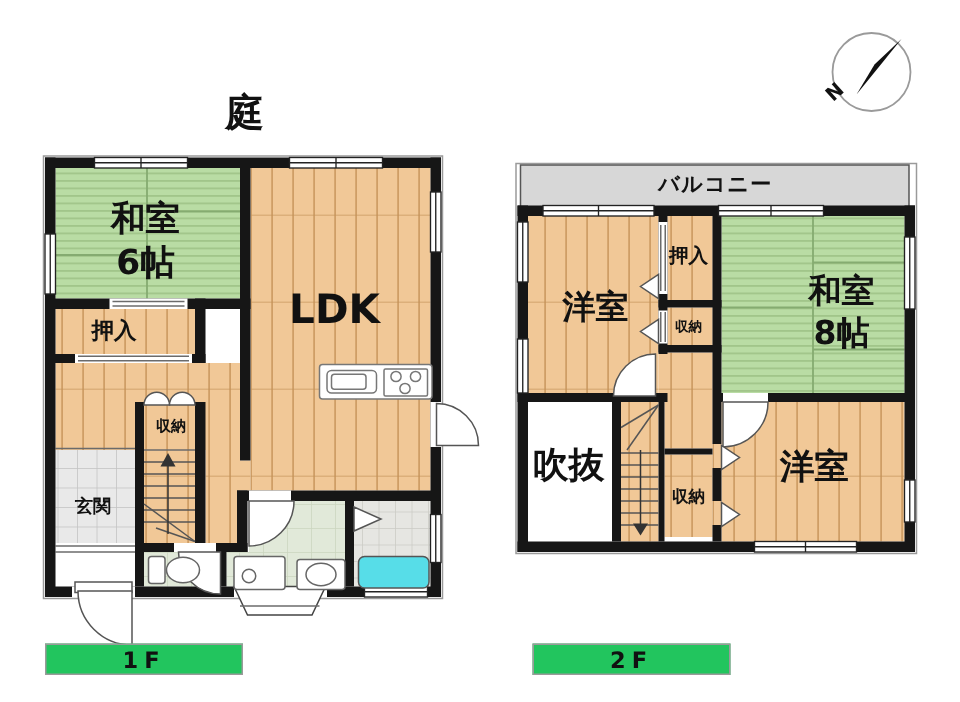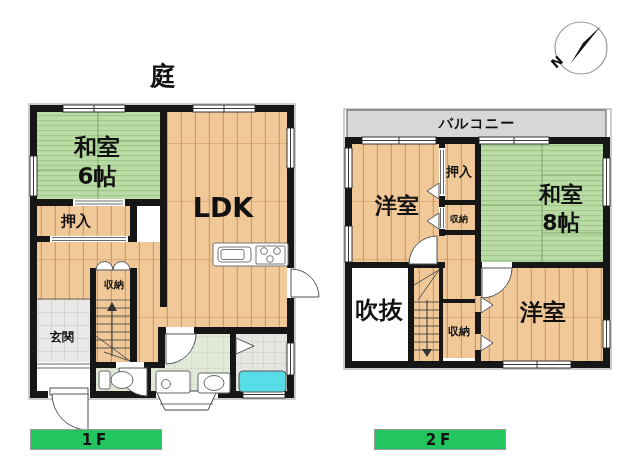--- a/index.html
+++ b/index.html
@@ -293,17 +293,17 @@
 <div class="lbl" style="left:459px;top:219px;font-size:9px;">収納</div>
 <div class="lbl" style="left:561px;top:195px;font-size:22px;">和室</div>
 <div class="lbl" style="left:561px;top:223px;font-size:22px;">8帖</div>
 <div class="lbl" style="left:379px;top:310px;font-size:24px;">吹抜</div>
 <div class="lbl" style="left:459px;top:331px;font-size:11px;">収納</div>
 <div class="lbl" style="left:543px;top:312px;font-size:23px;">洋室</div>
 
 <div class="floorbox" style="left:30px;top:429px;">
   <span>1F</span>
 </div>
-<div class="floorbox" style="left:374px;top:429px;text-align:right;">
+<div class="floorbox" style="left:355px;top:429px;text-align:right;">
   <span>2F</span>
 </div>
 
 </div>
 
 </body></html>

